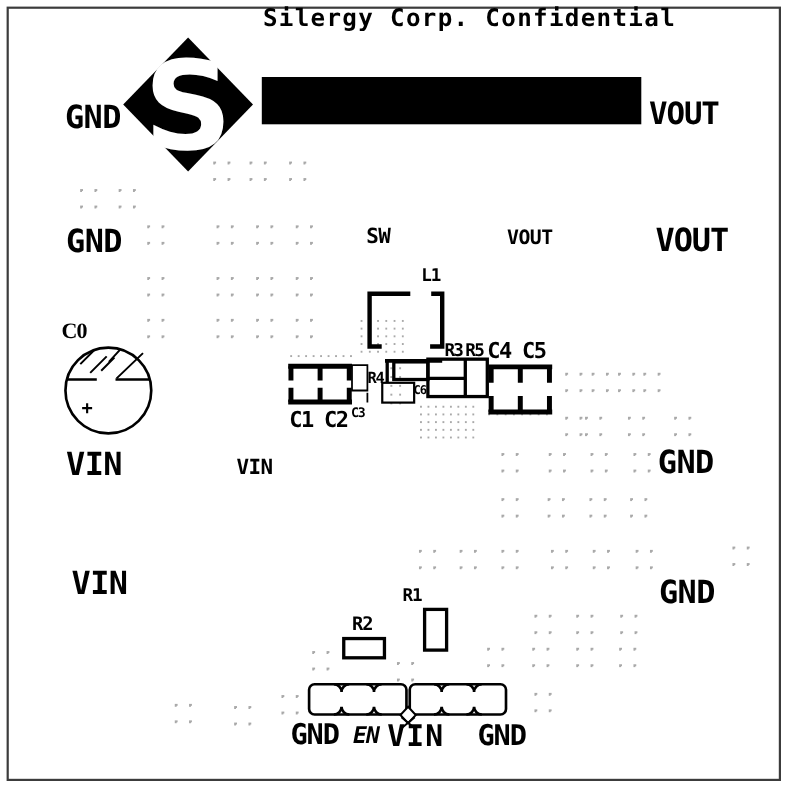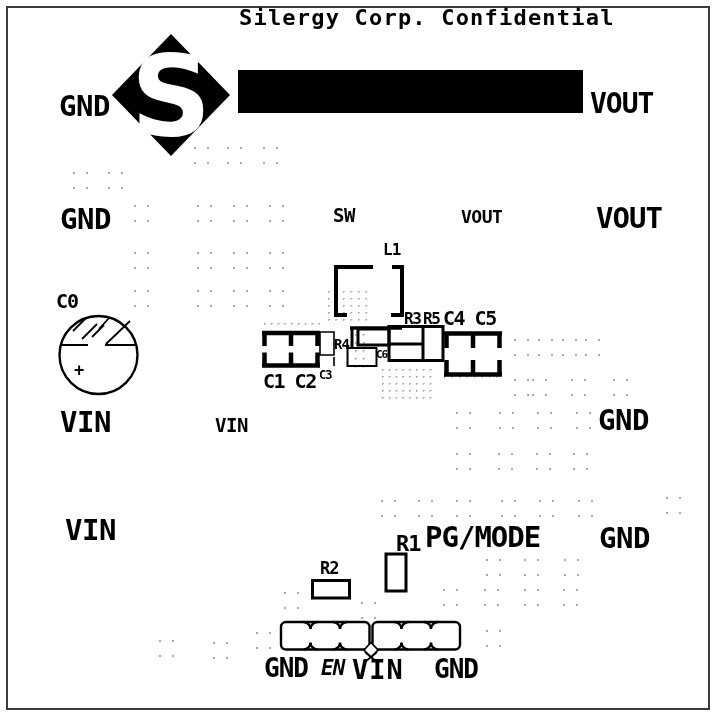--- a/index.html
+++ b/index.html
@@ -26,33 +26,32 @@
   <div class="silk" style="left:590px;top:90px;font-size:28px;letter-spacing:-1px;">VOUT</div>
 
   <div class="silk" style="left:60px;top:205px;font-size:29px;">GND</div>
   <div class="silk" style="left:333px;top:206px;font-size:19px;">SW</div>
   <div class="silk" style="left:461px;top:208px;font-size:18px;">VOUT</div>
   <div class="silk" style="left:596px;top:204px;font-size:29px;letter-spacing:-1px;">VOUT</div>
   <div class="silk" style="left:60px;top:408px;font-size:29px;">VIN</div>
   <div class="silk" style="left:215px;top:416px;font-size:19px;">VIN</div>
   <div class="silk" style="left:598px;top:406px;font-size:29px;">GND</div>
   <div class="silk" style="left:65px;top:516px;font-size:29px;">VIN</div>
-  <div class="silk" style="left:425px;top:523px;font-size:29px;letter-spacing:-1px;">PG/MODE</div>
   <div class="silk" style="left:599px;top:524px;font-size:29px;">GND</div>
 
-  <div class="silk" style="left:56px;top:291px;font-size:20px;letter-spacing:-1px;">C0</div>
+  <div class="silk" style="left:56px;top:291px;font-size:20px;letter-spacing:-1px;font-family:Liberation Serif, serif;">C0</div>
   <div class="silk" style="left:372px;top:242px;font-size:16px;letter-spacing:-1px;margin-left:11px;">L1</div>
   <div class="silk" style="left:263px;top:371px;font-size:20px;letter-spacing:-1.5px;">C1 C2</div>
   <div class="silk" style="left:319px;top:369px;font-size:12px;letter-spacing:-1px;">C3</div>
   <div class="silk" style="left:334px;top:337px;font-size:14px;letter-spacing:-1px;">R4</div>
   <div class="silk" style="left:376px;top:349px;font-size:11px;letter-spacing:-1px;">C6</div>
   <div class="silk" style="left:404px;top:311px;font-size:16px;letter-spacing:-1.5px;">R3</div>
   <div class="silk" style="left:423px;top:311px;font-size:16px;letter-spacing:-1.5px;">R5</div>
   <div class="silk" style="left:443px;top:308px;font-size:20px;letter-spacing:-1.5px;">C4 C5</div>
-  <div class="silk" style="left:396px;top:533px;font-size:22px;letter-spacing:-1px;">R1</div>
+  <div class="silk" style="left:366px;top:533px;font-size:16px;letter-spacing:-1px;">R1</div>
   <div class="silk" style="left:320px;top:560px;font-size:17px;letter-spacing:-1px;text-align:right;">R2</div>
 
   <div class="silk" style="left:264px;top:655px;font-size:26px;letter-spacing:-1px;">GND</div>
   <div class="silk" style="left:321px;top:658px;font-size:21px;letter-spacing:-1px;font-style:italic;">EN</div>
   <div class="silk" style="left:352px;top:656px;font-size:27px;letter-spacing:1px;">VIN</div>
   <div class="silk" style="left:434px;top:656px;font-size:26px;letter-spacing:-1px;">GND</div>
 
   <div id="dots-layer">
       <div class="dots" style="left: 193px; top: 146px; width: 16.8px; height: 18.8px; background-image: radial-gradient(1.4px at 1.9px 1.9px, rgb(169, 169, 169) 99%, transparent 100%); background-size: 13px 15px;"></div>
       <div class="dots" style="left: 226px; top: 146px; width: 16.8px; height: 18.8px; background-image: radial-gradient(1.4px at 1.9px 1.9px, rgb(169, 169, 169) 99%, transparent 100%); background-size: 13px 15px;"></div>

